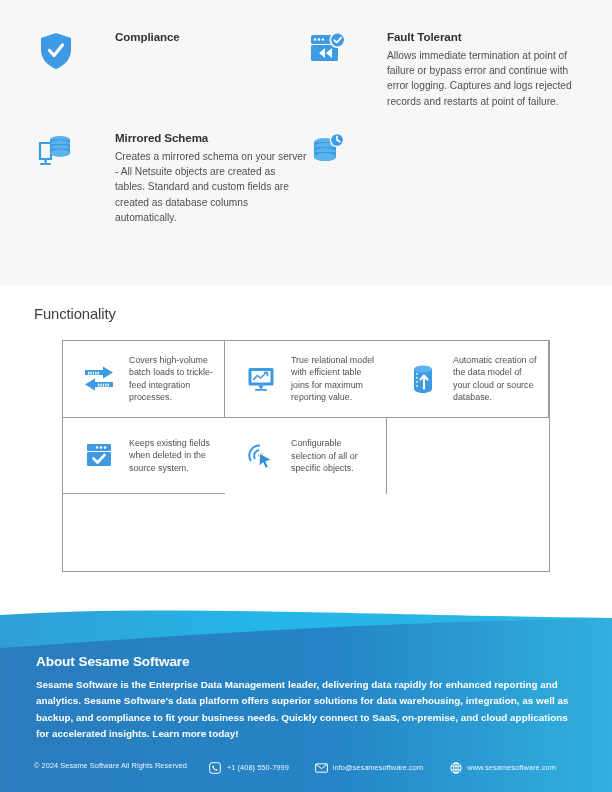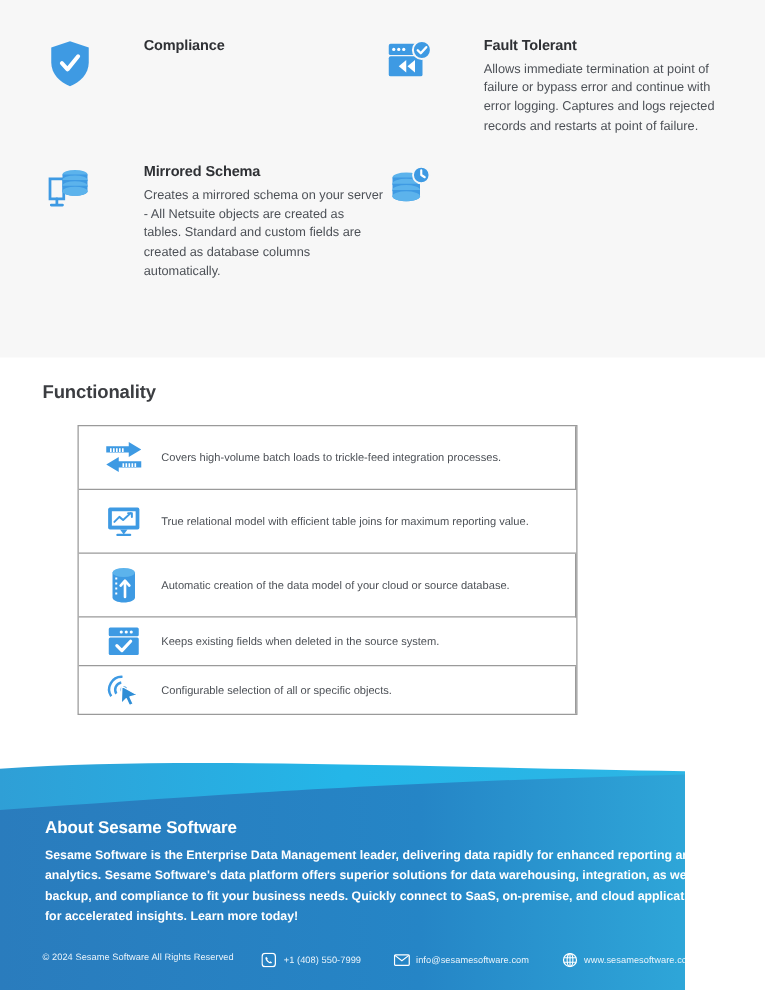--- a/index.html
+++ b/index.html
@@ -68,32 +68,32 @@
     line-height: 15.4px;
     margin: 0;
   }
 
   
   .functionality-heading {
     position: absolute;
     left: 34px;
     top: 306px;
     font-size: 14.8px;
-    font-weight: bold;
+    font-weight: normal;
     color: #3b3d41;
     letter-spacing: -0.1px;
   }
   .func-grid {
     position: absolute;
     left: 62px;
     top: 340px;
-    width: 400px;
+    width: 488px;
     height: 232px;
     display: grid;
-    grid-template-columns: 1fr;
+    grid-template-columns: 1fr 1fr 1fr;
     grid-template-rows: 1fr 1fr 1fr;
     border: 1px solid #9a9a9a;
     box-sizing: border-box;
     background: #ffffff;
   }
   .func-cell {
     display: flex;
     align-items: center;
     padding: 0 10px 0 14px;
     box-sizing: border-box;
@@ -116,21 +116,21 @@
     font-size: 8.9px;
     color: #4c5056;
     line-height: 12.6px;
   }
 
   
   .blue-panel {
     position: absolute;
     left: 0;
     top: 592px;
-    width: 548px;
+    width: 612px;
     height: 200px;
     overflow: hidden;
   }
   .blue-panel svg.wave {
     position: absolute;
     left: 0;
     top: 0;
     display: block;
   }
   .about-block {

